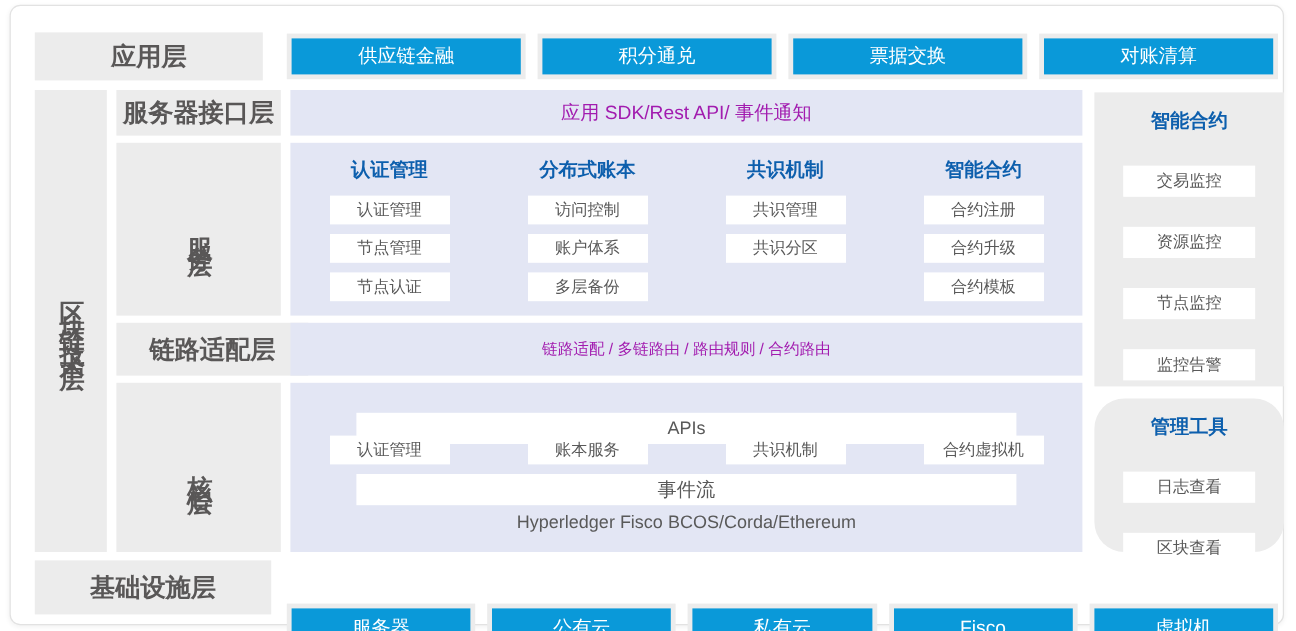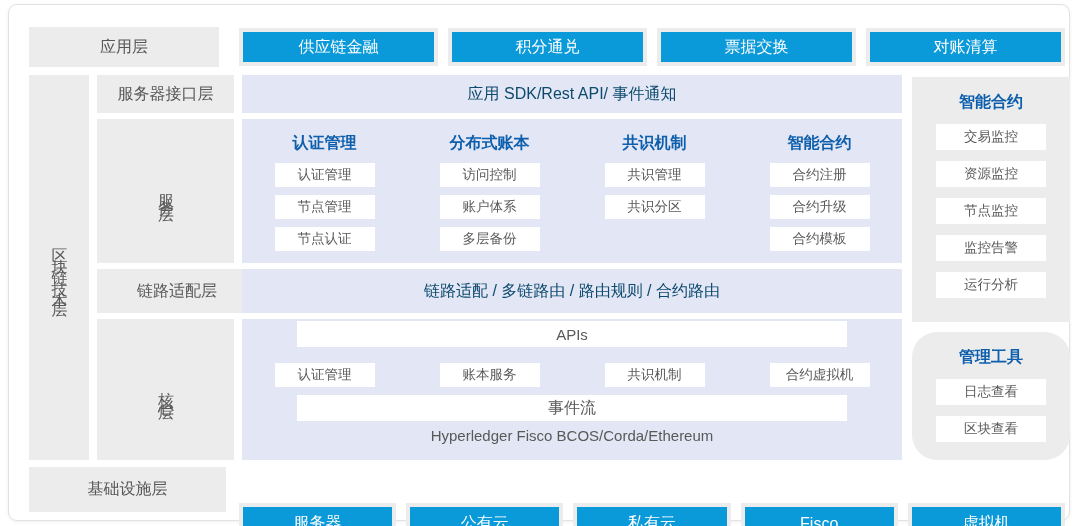--- a/index.html
+++ b/index.html
@@ -8,25 +8,25 @@
   .stage { position: relative; width: 1080px; height: 526px; background: #fff; overflow: hidden; }
   .card {
     position: absolute; left: 8px; top: 4px; width: 1062px; height: 517px;
     background: #ffffff; border: 1px solid #e2e2e2; border-radius: 9px;
     box-shadow: 0 1px 4px rgba(0,0,0,0.06);
   }
   .gray { background: #ececec; }
   .lav  { background: #e3e6f4; }
   .label-box {
     position: absolute; display: flex; align-items: center; justify-content: center;
-    color: #595757; font-weight: normal; font-size: 16px;
+    color: #595757; font-weight: bold; font-size: 21px;
   }
   .bar {
     position: absolute; display: flex; align-items: center; justify-content: center;
-    color: #0c4a6e; font-size: 15px;
+    color: #a21caf; font-size: 15px;
   }
   .btn-row { position: absolute; display: flex; gap: 10px; justify-content: flex-end; }
   .btn-cell { flex: 1; background: #ececec; padding: 4px; display: flex; }
   .blue-btn {
     flex: 1; background: #0a99d9; color: #ffffff; font-size: 16px;
     display: flex; align-items: center; justify-content: center;
   }
   .vtext {
     writing-mode: vertical-rl; text-orientation: upright; letter-spacing: 11px;
   }
@@ -52,21 +52,21 @@
   .core-boxes .col { flex: 1; display: flex; justify-content: center; }
   .core-boxes .white-box { margin-top: 0; }
   .core-platforms {
     position: absolute; left: 0; top: 108px; width: 100%; text-align: center;
     color: #595959; font-size: 15px;
   }
   
   .side-panel { position: absolute; left: 903px; width: 158px; background: #ececec;
     display: flex; flex-direction: column; align-items: center; }
   .side-header { margin-top: 14px; height: 22px; line-height: 22px; color: #0d5fad; font-weight: bold; font-size: 16px; }
-  .side-panel .white-box { width: 110px; height: 26px; margin-top: 11px; font-family: Liberation Mono, monospace; }
+  .side-panel .white-box { width: 110px; height: 26px; margin-top: 25px; font-family: Liberation Mono, monospace; }
 </style>
 </head>
 <body>
 
 <div class="stage">
   <div class="card">
 
     <div class="label-box gray" style="left:20px; top:22px; width:190px; height:40px;">应用层</div>
     <div class="btn-row" style="left:230px; top:23px; width:826px; height:38px;">
       <div class="btn-cell">
@@ -117,24 +117,24 @@
         <div class="white-box">共识分区</div>
       </div>
       <div class="svc-col">
         <div class="svc-header">智能合约</div>
         <div class="white-box">合约注册</div>
         <div class="white-box">合约升级</div>
         <div class="white-box">合约模板</div>
       </div>
     </div>
 
-    <div class="bar lav" style="left:233px; top:264px; width:660px; height:44px; font-size:16px;">链路适配 / 多链路由 / 路由规则 / 合约路由</div>
+    <div class="bar lav" style="left:233px; top:264px; width:660px; height:44px; font-size:13px;">链路适配 / 多链路由 / 路由规则 / 合约路由</div>
 
     <div class="core-panel lav">
-      <div class="wide-bar" style="top:2px;">APIs</div>
+      <div class="wide-bar" style="top:25px;">APIs</div>
       <div class="core-boxes">
         <div class="col">
             <div class="white-box">认证管理</div>
           </div>
         <div class="col">
             <div class="white-box">账本服务</div>
           </div>
         <div class="col">
             <div class="white-box">共识机制</div>
           </div>

